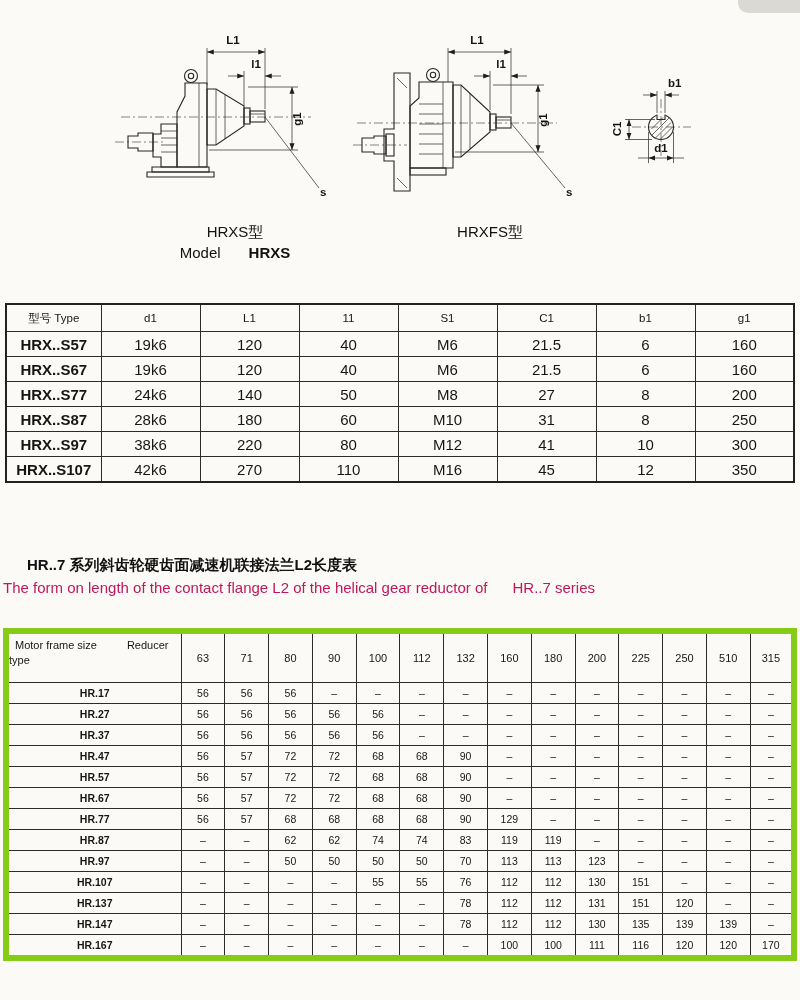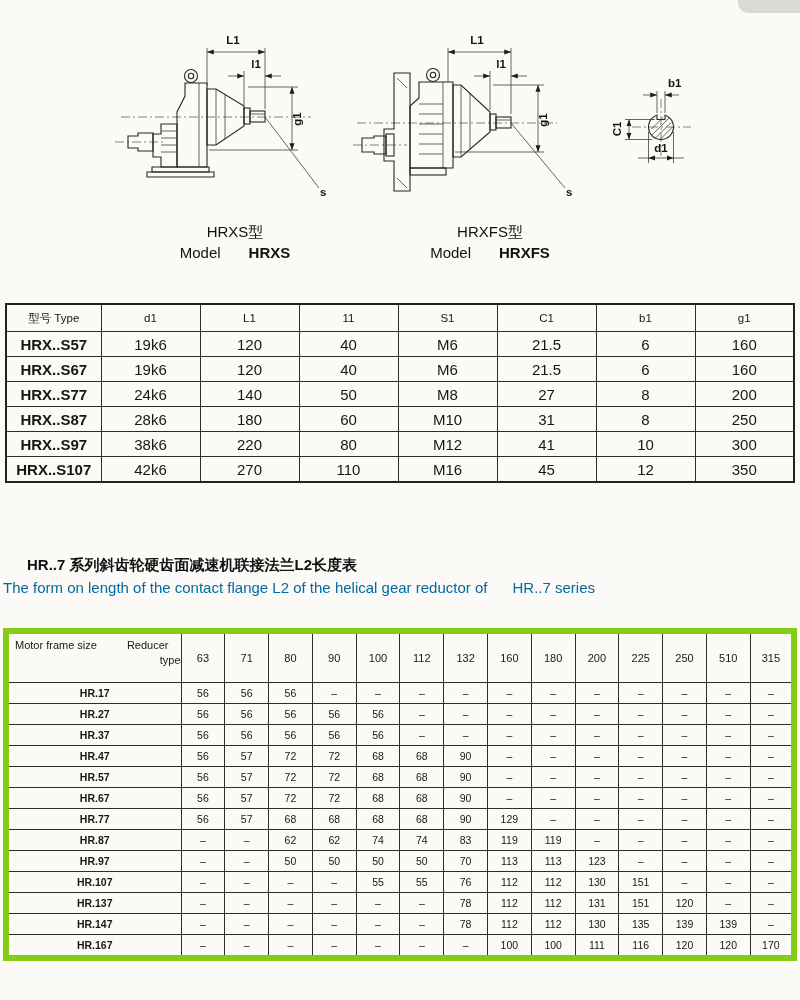--- a/index.html
+++ b/index.html
@@ -14,38 +14,38 @@
   .ln{stroke:#262626;stroke-width:1.1;fill:none;stroke-linejoin:miter}
   .thin{stroke:#333;stroke-width:.75;fill:none}
   .cl{stroke:#444;stroke-width:.65;fill:none;stroke-dasharray:9 3 2 3}
   svg text{font-family:"Liberation Sans",sans-serif;font-size:11.5px;font-weight:700;fill:#141414}
   
   .caption{position:absolute;text-align:center;font-size:15px;line-height:21px;color:#111}
   .caption .cap-cn{font-weight:400}
   .caption .nm{font-weight:700}
   .caption .gap{display:inline-block;width:28px}
   .h-cn{position:absolute;left:27px;top:556px;font-size:15px;font-weight:700;color:#111}
-  .h-en{position:absolute;left:3px;top:579px;font-size:15px;font-weight:400;color:#0369a1;white-space:pre}
+  .h-en{position:absolute;left:3px;top:579px;font-size:15px;font-weight:400;color:#be185d;white-space:pre}
   
   table{border-collapse:collapse;table-layout:fixed;position:absolute;background:transparent}
   th,td{border:1.4px solid #2c2c2c;text-align:center;vertical-align:middle;padding:0;font-weight:400;color:#161616;overflow:hidden;white-space:nowrap}
   #t1{left:5px;top:303px;width:790px;border:2px solid #222}
   #t1 col.c0{width:95px}
   #t1 th{height:26px;font-size:11.5px}
   #t1 td{height:24px;font-size:15px}
   #t1 td:first-child{font-weight:700}
   #t2{left:3px;top:628px;width:794px;border:6px solid #84cc16}
   #t2 col.c0{width:175px}
   #t2 th,#t2 td{border-width:1.8px 1.1px}
   #t2 thead th{height:48px;font-size:11px}
   #t2 td{height:20px;font-size:10.5px}
   #t2 td:first-child{font-weight:700}
   #t2 .corner{vertical-align:top}
   .corner-top{display:flex;justify-content:space-between;padding:5px 12px 0 6px;font-size:11px}
-  .corner-bottom{font-size:11px;padding-top:3px;text-align:right}
+  .corner-bottom{font-size:11px;padding-top:3px;text-align:left}
   .artifact{position:absolute;right:0;top:0;width:62px;height:13px;background:#c7c7c0;opacity:.65;border-radius:0 0 0 10px}
 </style>
 </head>
 <body>
 
 <div class="artifact"></div>
 
 <svg class="abs" style="left:113px;top:28px" width="227" height="192" viewBox="0 0 227 192">
   <defs>
     <marker id="ar1" viewBox="0 0 10 10" refX="9" refY="5" markerWidth="10" markerHeight="10" orient="auto-start-reverse">
@@ -162,21 +162,20 @@
   <line class="thin" x1="46.5" y1="86" x2="71.5" y2="86" marker-start="url(#ar3)" marker-end="url(#ar3)"></line>
   <text x="59" y="80" text-anchor="middle">d1</text>
 </svg>
 
 <div class="caption" style="left:130px;top:221px;width:210px">
   <div class="cap-cn">HRXS型</div>
   <div><span>Model</span><span class="gap"></span><span class="nm">HRXS</span></div>
 </div>
 <div class="caption" style="left:385px;top:221px;width:210px">
   <div class="cap-cn">HRXFS型</div>
-  <div><span>Model</span><span class="gap"></span><span class="nm">HRXFS</span></div>
 </div>
 
 <table id="t1">
   <colgroup>
       <col class="c0">
       <col>
       <col>
       <col>
       <col>
       <col>

